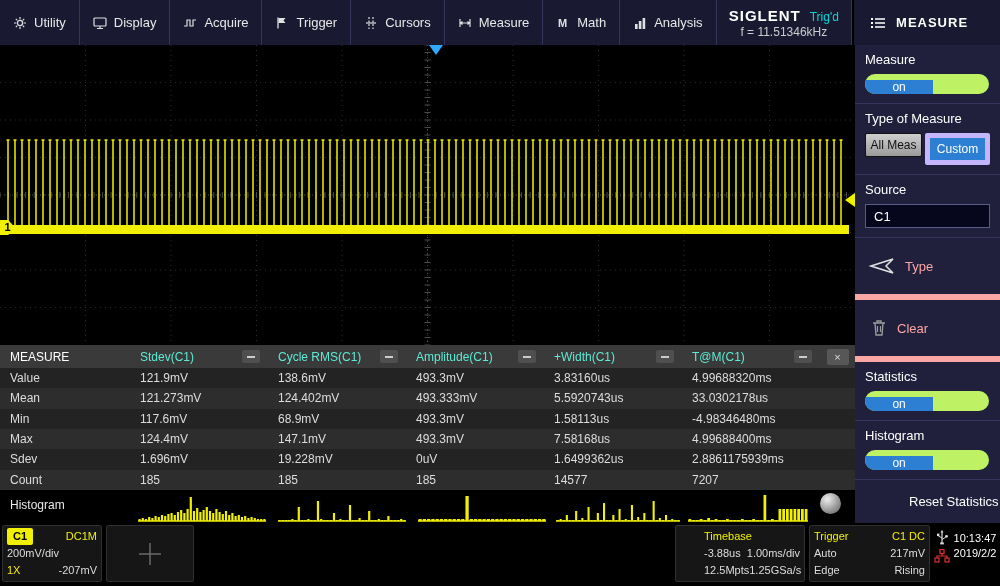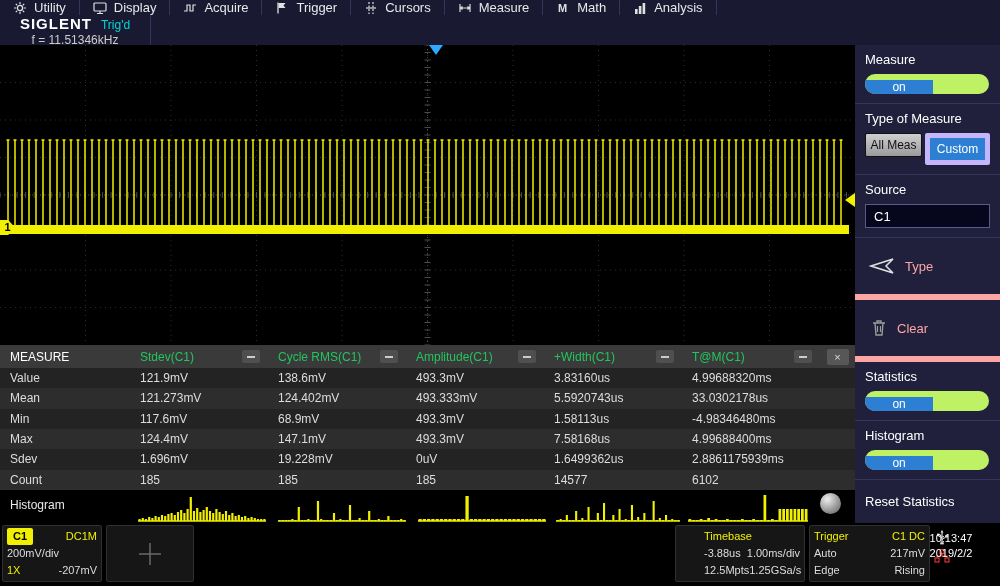--- a/index.html
+++ b/index.html
@@ -1,19 +1,19 @@
 <!DOCTYPE html>
 <html><head>
 <meta charset="utf-8">
 <style>
   html,body{margin:0;padding:0;background:#000;}
   body{width:1000px;height:586px;position:relative;overflow:hidden;
        font-family:"Liberation Sans", sans-serif;color:#e0e0e0;-webkit-font-smoothing:antialiased;}
   
-  .topbar{position:absolute;left:0;top:0;width:1000px;height:45px;background:#191932;display:flex;flex-direction:column;}
+  .topbar{position:absolute;left:0;top:0;width:1000px;height:45px;background:#191932;display:flex;}
   .menus{display:flex;flex:1;}
   .menu-item{display:flex;align-items:center;gap:7px;padding:0 13px;font-size:13px;color:#e8e8e8;
              border-right:1px solid #34345c;cursor:default;white-space:nowrap;}
   .menu-item svg{flex:0 0 auto;}
   .brand-block{width:150px;display:flex;flex-direction:column;justify-content:center;align-items:center;border-right:1px solid #34345c;}
   .brand-row{display:flex;gap:9px;align-items:baseline;}
   .brand{font-weight:bold;font-size:15px;letter-spacing:1px;color:#fff;}
   .trigd{font-size:12px;color:#00d8d8;}
   .freq{font-size:12px;color:#ccc;margin-top:1px;}
   .panel-header{width:145px;display:flex;align-items:center;gap:10px;padding-left:16px;background:#191932;border-left:2px solid #000;}
@@ -25,21 +25,21 @@
   .trig-level{position:absolute;right:0;top:148px;width:0;height:0;border-top:7px solid transparent;border-bottom:7px solid transparent;border-right:10px solid #f0f000;}
   .ch-marker{position:absolute;left:0;top:175px;background:#f0f000;color:#000;font-size:11px;font-weight:bold;width:15px;height:15px;line-height:15px;text-align:center;clip-path:polygon(0 0,55% 0,100% 50%,55% 100%,0 100%);}
   
   .mtable{position:absolute;left:0;top:345px;width:855px;height:145px;display:flex;flex-direction:column;font-size:12px;background:#1c1c1c;}
   .t-head{height:23px;background:#3a3a3a;display:grid;grid-template-columns:130px 138px 138px 138px 138px 138px 35px;align-items:center;}
   .t-row{flex:1;display:grid;grid-template-columns:130px 138px 138px 138px 138px 138px 35px;align-items:center;}
   .t-row:nth-child(odd){background:#2d2d2d;}
   .t-row:nth-child(even){background:#232323;}
   .t-cell{padding-left:10px;color:#ddd;overflow:hidden;white-space:nowrap;}
   .t-corner{padding-left:10px;color:#fff;}
-  .t-colhead{display:flex;align-items:center;color:#22c55e;padding-left:10px;}
+  .t-colhead{display:flex;align-items:center;color:#5eead4;padding-left:10px;}
   .minus-box{margin-left:auto;margin-right:8px;width:18px;height:13px;background:#4f4f4f;display:flex;align-items:center;justify-content:center;border-radius:2px;}
   .minus-bar{width:8px;height:2px;background:#ccc;}
   .close-btn{width:22px;height:16px;background:#575757;color:#ddd;font-size:11px;line-height:16px;text-align:center;border-radius:2px;margin:auto;}
   
   .hstrip{position:absolute;left:0;top:490px;width:855px;height:33px;background:#000;}
   .hstrip .hlabel{position:absolute;left:10px;top:8px;font-size:12px;color:#e8e8e8;}
   .ball{position:absolute;right:14px;top:3px;width:21px;height:21px;border-radius:50%;
         background:radial-gradient(circle at 35% 30%,#ededed,#9a9a9a 55%,#585858);}
   
   .sidebar{position:absolute;left:855px;top:45px;width:145px;height:478px;background:#20203c;display:flex;flex-direction:column;font-size:13px;}
@@ -47,34 +47,34 @@
   .sb-title{color:#fff;margin-bottom:7px;}
   .toggle{width:124px;height:20px;border-radius:10px;overflow:hidden;display:flex;background:#bef264;align-items:flex-end;}
   .toggle-on{flex:0 0 55%;background:#2d7fd3;color:#fff;font-size:12px;display:flex;align-items:center;justify-content:center;}
   .toggle-knob{flex:1;background:linear-gradient(180deg,#dcdcdc,#8f8f8f);}
   .seg{display:flex;gap:3px;}
   .seg-btn{flex:1;height:22px;font-size:12px;border:1px solid #111;border-radius:2px;display:flex;align-items:center;justify-content:center;}
   .seg-gray{background:linear-gradient(#cfcfcf,#9a9a9a);color:#111;}
   .seg-blue{background:#2d7fd3;color:#fff;border:5px solid #c4b5fd;}
   .source-box{height:22px;background:#06061c;border:1px solid #5a5a8a;color:#fff;display:flex;align-items:center;padding-left:8px;font-size:13px;}
   .icon-row{display:flex;align-items:center;gap:8px;padding:18px 10px 18px 14px;border-bottom:6px solid #fca5a5;color:#fca5a5;}
-  .reset-row{flex:1;display:flex;align-items:center;padding-left:10px;color:#fff;}
+  .reset-row{flex:1;display:flex;align-items:center;padding-left:10px;color:#fff;margin-left:44px;}
   
   .bottombar{position:absolute;left:0;top:523px;width:1000px;height:63px;background:#000;font-size:11px;}
   .bpanel{position:absolute;top:2px;height:57px;background:#161616;border:1px solid #303030;border-radius:2px;box-sizing:border-box;padding:2px 4px;}
   .brow{display:flex;justify-content:space-between;align-items:center;line-height:17px;}
   .ch-panel{left:2px;width:100px;}
   .c1-badge{background:#f0f000;color:#000;font-weight:bold;padding:0 6px;border-radius:2px;}
   .yel{color:#f0f000;}
   .whi{color:#ddd;}
   .cross-box{left:106px;width:88px;display:flex;align-items:center;justify-content:center;}
   .tb-panel{left:675px;width:130px;padding-left:28px;}
   .trg-panel{left:809px;width:121px;}
   .sys-icons{position:absolute;left:934px;top:6px;display:flex;flex-direction:column;gap:4px;align-items:center;}
-  .clock{position:absolute;left:928px;top:8px;width:46px;text-align:center;color:#fff;line-height:15px;font-size:11px;}
+  .clock{position:absolute;left:952px;top:8px;width:46px;text-align:center;color:#fff;line-height:15px;font-size:11px;}
 </style>
 </head>
 <body>
 
 <header class="topbar">
   <nav class="menus">
     <div class="menu-item">
       <svg width="14" height="14" viewBox="0 0 14 14">
         <circle cx="7" cy="7" r="2.6" fill="none" stroke="#e0e0e0" stroke-width="1.3"></circle>
         <path d="M7 1v2.2M7 10.8V13M1 7h2.2M10.8 7H13M2.8 2.8l1.5 1.5M9.7 9.7l1.5 1.5M11.2 2.8L9.7 4.3M4.3 9.7l-1.5 1.5" stroke="#e0e0e0" stroke-width="1.2"></path>
@@ -239,21 +239,21 @@
     <div class="t-cell">1.6499362us</div>
     <div class="t-cell">2.8861175939ms</div>
     <div></div>
   </div>
   <div class="t-row">
     <div class="t-cell">Count</div>
     <div class="t-cell">185</div>
     <div class="t-cell">185</div>
     <div class="t-cell">185</div>
     <div class="t-cell">14577</div>
-    <div class="t-cell">6102</div>
+    <div class="t-cell">7207</div>
     <div></div>
   </div>
 </div>
 
 <div class="hstrip">
   <span class="hlabel">Histogram</span>
   <svg id="hist-svg" width="855" height="33" viewBox="0 0 855 33">
       <path d="M139.6 31V29M142.79999999999998 31V28M146 31V29M149.2 31V27M152.4 31V28M155.6 31V26M158.79999999999998 31V27M162 31V25M165.2 31V26M168.4 31V24M171.6 31V23M174.79999999999998 31V25M178 31V22M181.2 31V20M184.4 31V23M187.6 31V19M190.79999999999998 31V7M194 31V21M197.2 31V18M200.4 31V22M203.6 31V20M206.79999999999998 31V17M210 31V21M213.20000000000002 31V23M216.4 31V19M219.6 31V22M222.79999999999998 31V24M226 31V21M229.20000000000002 31V25M232.4 31V23M235.6 31V26M238.79999999999998 31V25M242 31V27M245.20000000000002 31V26M248.4 31V28M251.6 31V27M254.79999999999998 31V28M258 31V29M261.20000000000005 31V29M264.40000000000003 31V29" stroke="#f0f000" stroke-width="2.2" fill="none"></path>
       <path d="M138 31H266" stroke="#f0f000" stroke-width="1.5"></path>
       <path d="M279.6 31V30M282.8 31V30M286 31V30M289.20000000000005 31V30M292.40000000000003 31V29M295.6 31V30M298.8 31V17M302 31V30M305.20000000000005 31V30M308.40000000000003 31V29M311.6 31V30M314.8 31V30M318 31V11M321.20000000000005 31V29M324.40000000000003 31V30M327.6 31V30M330.8 31V30M334 31V23M337.20000000000005 31V30M340.40000000000003 31V29M343.6 31V30M346.8 31V30M350 31V15M353.20000000000005 31V30M356.40000000000003 31V30M359.6 31V28M362.8 31V30M366 31V30M369.20000000000005 31V21M372.40000000000003 31V30M375.6 31V30M378.8 31V29M382 31V30M385.20000000000005 31V30M388.40000000000003 31V26M391.6 31V30M394.8 31V30M398 31V30M401.20000000000005 31V29M404.40000000000003 31V30" stroke="#f0f000" stroke-width="2.2" fill="none"></path>

